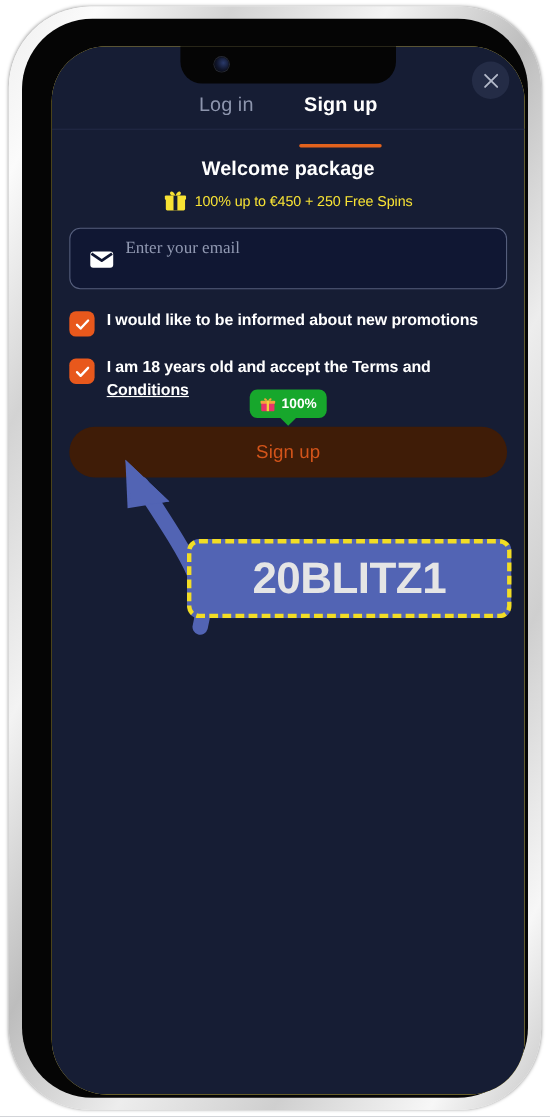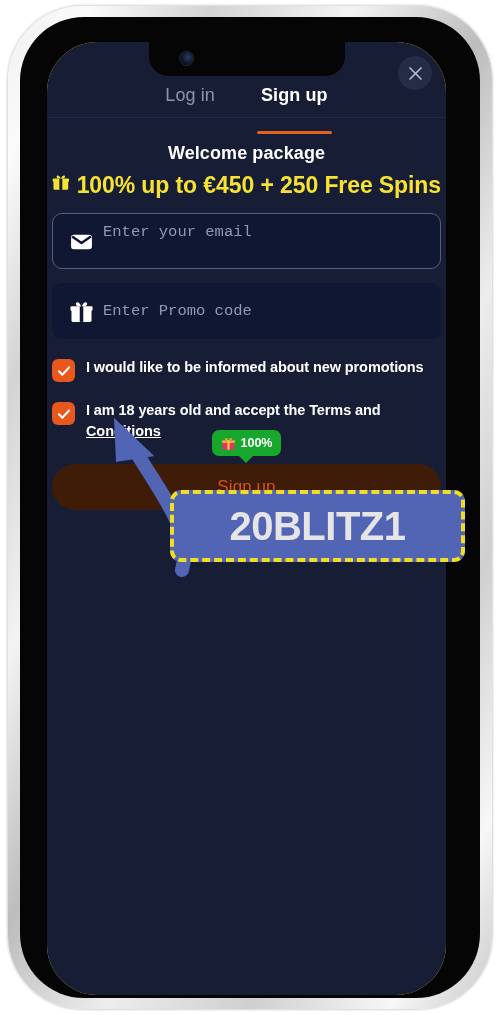--- a/index.html
+++ b/index.html
@@ -41,21 +41,21 @@
     width: 460px;
     height: 981px;
     border-radius: 64px;
     background: #050505;
   }
 
   .phone-screen {
     position: absolute;
     left: 27px;
     top: 25px;
-    width: 399px;
+    width: 430px;
     height: 953px;
     border-radius: 50px;
     background: #fde047;
     overflow: hidden;
   }
 
   
   .notch {
     position: absolute;
     left: 50%;
@@ -133,39 +133,40 @@
     justify-content: center;
     cursor: pointer;
   }
 
   .divider {
     height: 1px;
     background: #222a45;
     width: 100%;
   }
 
-  .body-wrap { padding: 0 5px; }
+  .body-wrap { padding: 0 16px; }
 
   .welcome-title {
     margin-top: 25px;
     text-align: center;
     color: #ffffff;
     font-size: 18px;
     font-weight: 700;
     letter-spacing: 0.1px;
   }
 
   .bonus-line {
     margin-top: 8px;
     text-align: center;
     color: #f7e234;
-    font-size: 23px;
-    font-weight: 700;
+    font-size: 13px;
+    font-weight: 400;
     letter-spacing: -0.1px;
     display: flex;
+    align-items: center;
     justify-content: center;
     gap: 7px;
     white-space: nowrap;
   }
 
   
   .field {
     position: relative;
     margin-top: 14px;
     height: 56px;
@@ -187,21 +188,21 @@
     align-items: center;
     justify-content: center;
   }
   .field .f-input {
     flex: 1;
     background: transparent;
     border: none;
     outline: none;
     color: #ffffff;
     font-size: 15.5px;
-    font-family: Liberation Mono, monospace;
+    font-family: Liberation Serif, serif;
     padding-left: 7px;
   }
   .field .f-input::placeholder { color: #9199b2; }
   .field.focused .f-input { align-self: flex-start; padding-top: 9px; }
   .eye-btn {
     width: 30px;
     display: flex;
     align-items: center;
     justify-content: center;
     cursor: pointer;
@@ -363,32 +364,20 @@
               <span class="f-icon">
                 <svg width="25" height="25" viewBox="0 0 24 24">
                   <rect x="2" y="5.5" width="20" height="14" rx="2.6" fill="#ffffff"></rect>
                   <path d="M3 7.2l9 6.2 9-6.2" stroke="#101733" stroke-width="2.4" fill="none" stroke-linejoin="round"></path>
                 </svg>
               </span>
               <input class="f-input" type="text" placeholder="Enter your email" style="">
             </div>
 
 
-            <div class="field">
-              <span class="f-icon">
-                <svg width="25" height="25" viewBox="0 0 24 24">
-                  <rect x="2.4" y="9.6" width="19.2" height="12.4" rx="1.4" fill="#ffffff"></rect>
-                  <rect x="1.4" y="6.9" width="21.2" height="4.4" rx="1.2" fill="#ffffff"></rect>
-                  <rect x="10.3" y="6.9" width="3.4" height="15.1" fill="#101733"></rect>
-                  <path d="M11.6 6.9C10.5 4 8.8 2.7 7.4 3.3 6.1 3.8 6.3 5.9 8.1 6.9z" fill="#ffffff"></path>
-                  <path d="M12.4 6.9C13.5 4 15.2 2.7 16.6 3.3 17.9 3.8 17.7 5.9 15.9 6.9z" fill="#ffffff"></path>
-                </svg>
-              </span>
-              <input class="f-input" type="text" placeholder="Enter Promo code" style="">
-            </div>
 
             <div class="check-row">
               <span class="cbox">
                 <svg width="14" height="14" viewBox="0 0 14 14">
                   <path d="M2 7.3l3.3 3.4L12.1 3.4" stroke="#ffffff" stroke-width="2.1" fill="none" stroke-linecap="round" stroke-linejoin="round"></path>
                 </svg>
               </span>
               <span class="check-label">I would like to be informed about new promotions</span>
             </div>
 

